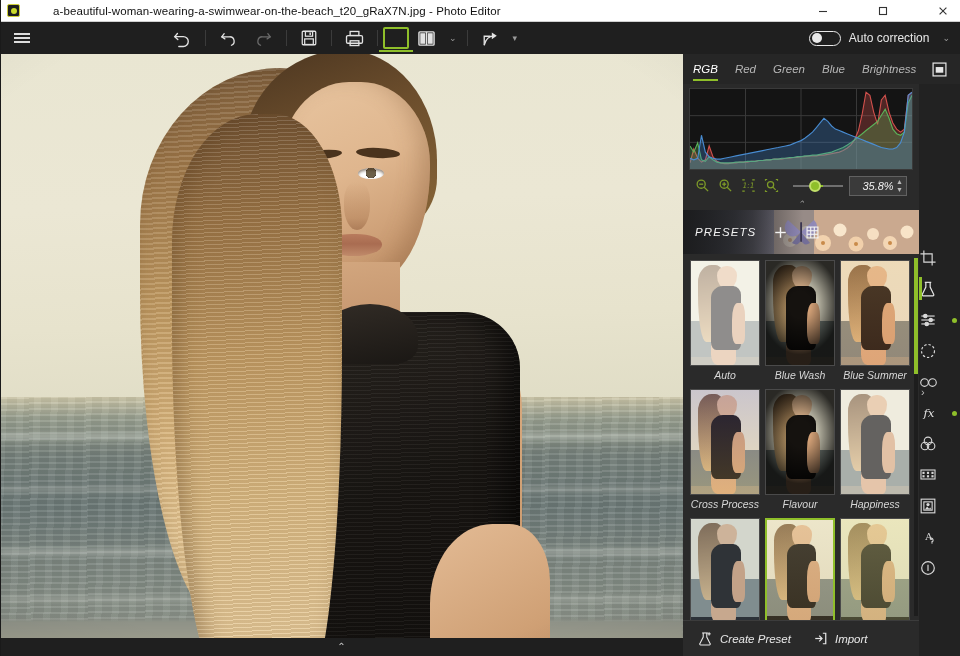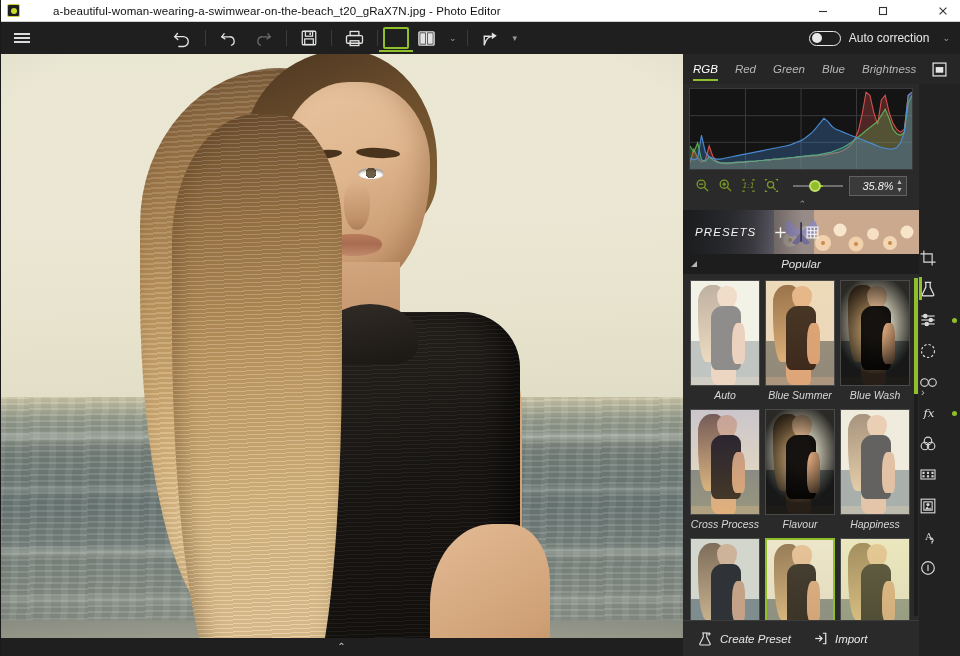--- a/index.html
+++ b/index.html
@@ -613,24 +613,20 @@
                   <rect x="2.2" y="2.2" width="11.6" height="11.6"></rect>
                   <line x1="6.1" y1="2.2" x2="6.1" y2="13.8"></line>
                     <line x1="9.9" y1="2.2" x2="9.9" y2="13.8"></line>
                   <line x1="2.2" y1="6.1" x2="13.8" y2="6.1"></line>
                     <line x1="2.2" y1="9.9" x2="13.8" y2="9.9"></line>
                 </svg>
               </span>
             </div>
           </div>
 
-          <div class="popular-row">
-            <span class="tri"></span>
-            <span class="popular-label">Popular</span>
-          </div>
 
           <div class="preset-scroll">
             <div class="preset-grid" id="preset-grid">
                 <div class="pcell">
                   <div class="pthumb">
                     <div class="mini">
                       <div class="m-sky"></div>
                       <div class="m-sea"></div>
                       <div class="m-sand"></div>
                       <div class="m-hair"></div>
@@ -648,39 +644,39 @@
                     <div class="mini">
                       <div class="m-sky"></div>
                       <div class="m-sea"></div>
                       <div class="m-sand"></div>
                       <div class="m-hair"></div>
                       <div class="m-face"></div>
                       <div class="m-leg"></div>
                       <div class="m-body"></div>
                       <div class="m-arm"></div>
                     </div>
-                    <div class="fx fx-warm"></div>
+                    <div class="fx fx-vig"></div>
                   </div>
-                  <div class="plabel">Blue Summer</div>
+                  <div class="plabel">Blue Wash</div>
                 </div>
                 <div class="pcell">
                   <div class="pthumb">
                     <div class="mini">
                       <div class="m-sky"></div>
                       <div class="m-sea"></div>
                       <div class="m-sand"></div>
                       <div class="m-hair"></div>
                       <div class="m-face"></div>
                       <div class="m-leg"></div>
                       <div class="m-body"></div>
                       <div class="m-arm"></div>
                     </div>
-                    <div class="fx fx-vig"></div>
+                    <div class="fx fx-warm"></div>
                   </div>
-                  <div class="plabel">Blue Wash</div>
+                  <div class="plabel">Blue Summer</div>
                 </div>
                 <div class="pcell">
                   <div class="pthumb">
                     <div class="mini">
                       <div class="m-sky"></div>
                       <div class="m-sea"></div>
                       <div class="m-sand"></div>
                       <div class="m-hair"></div>
                       <div class="m-face"></div>
                       <div class="m-leg"></div>

